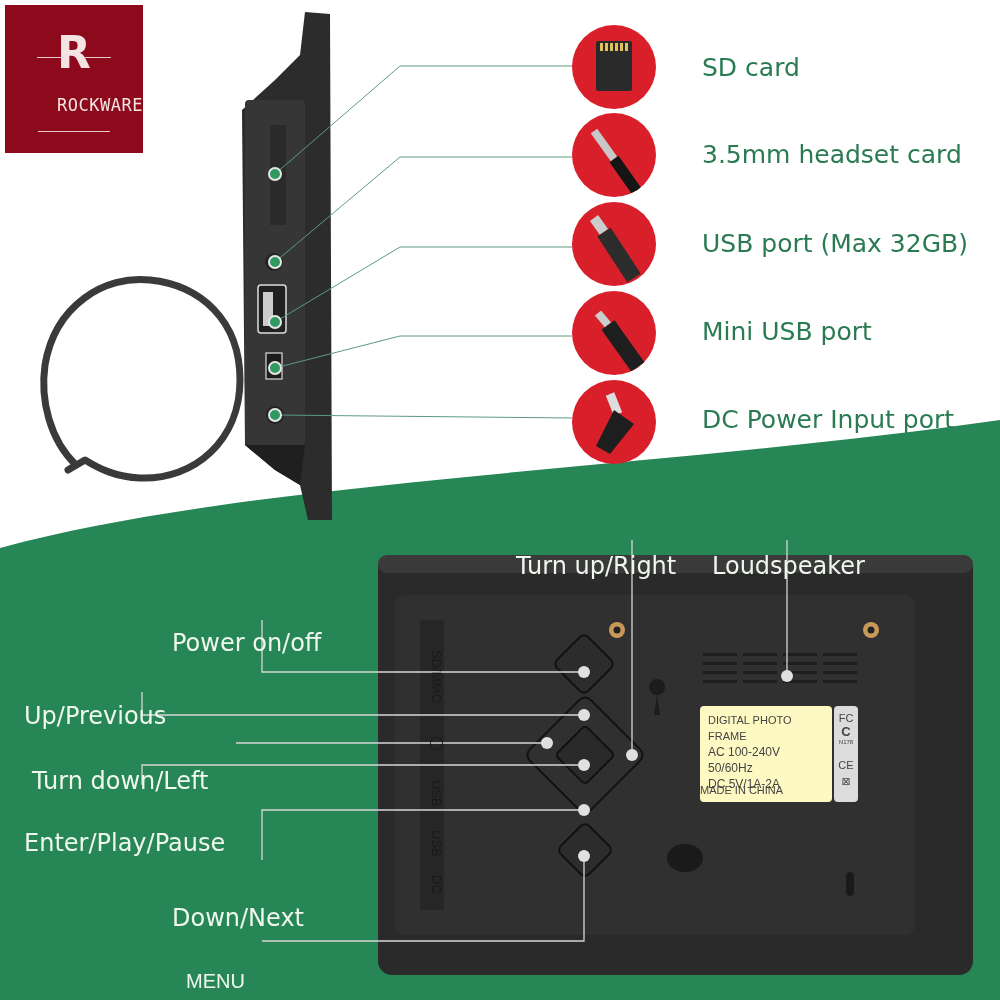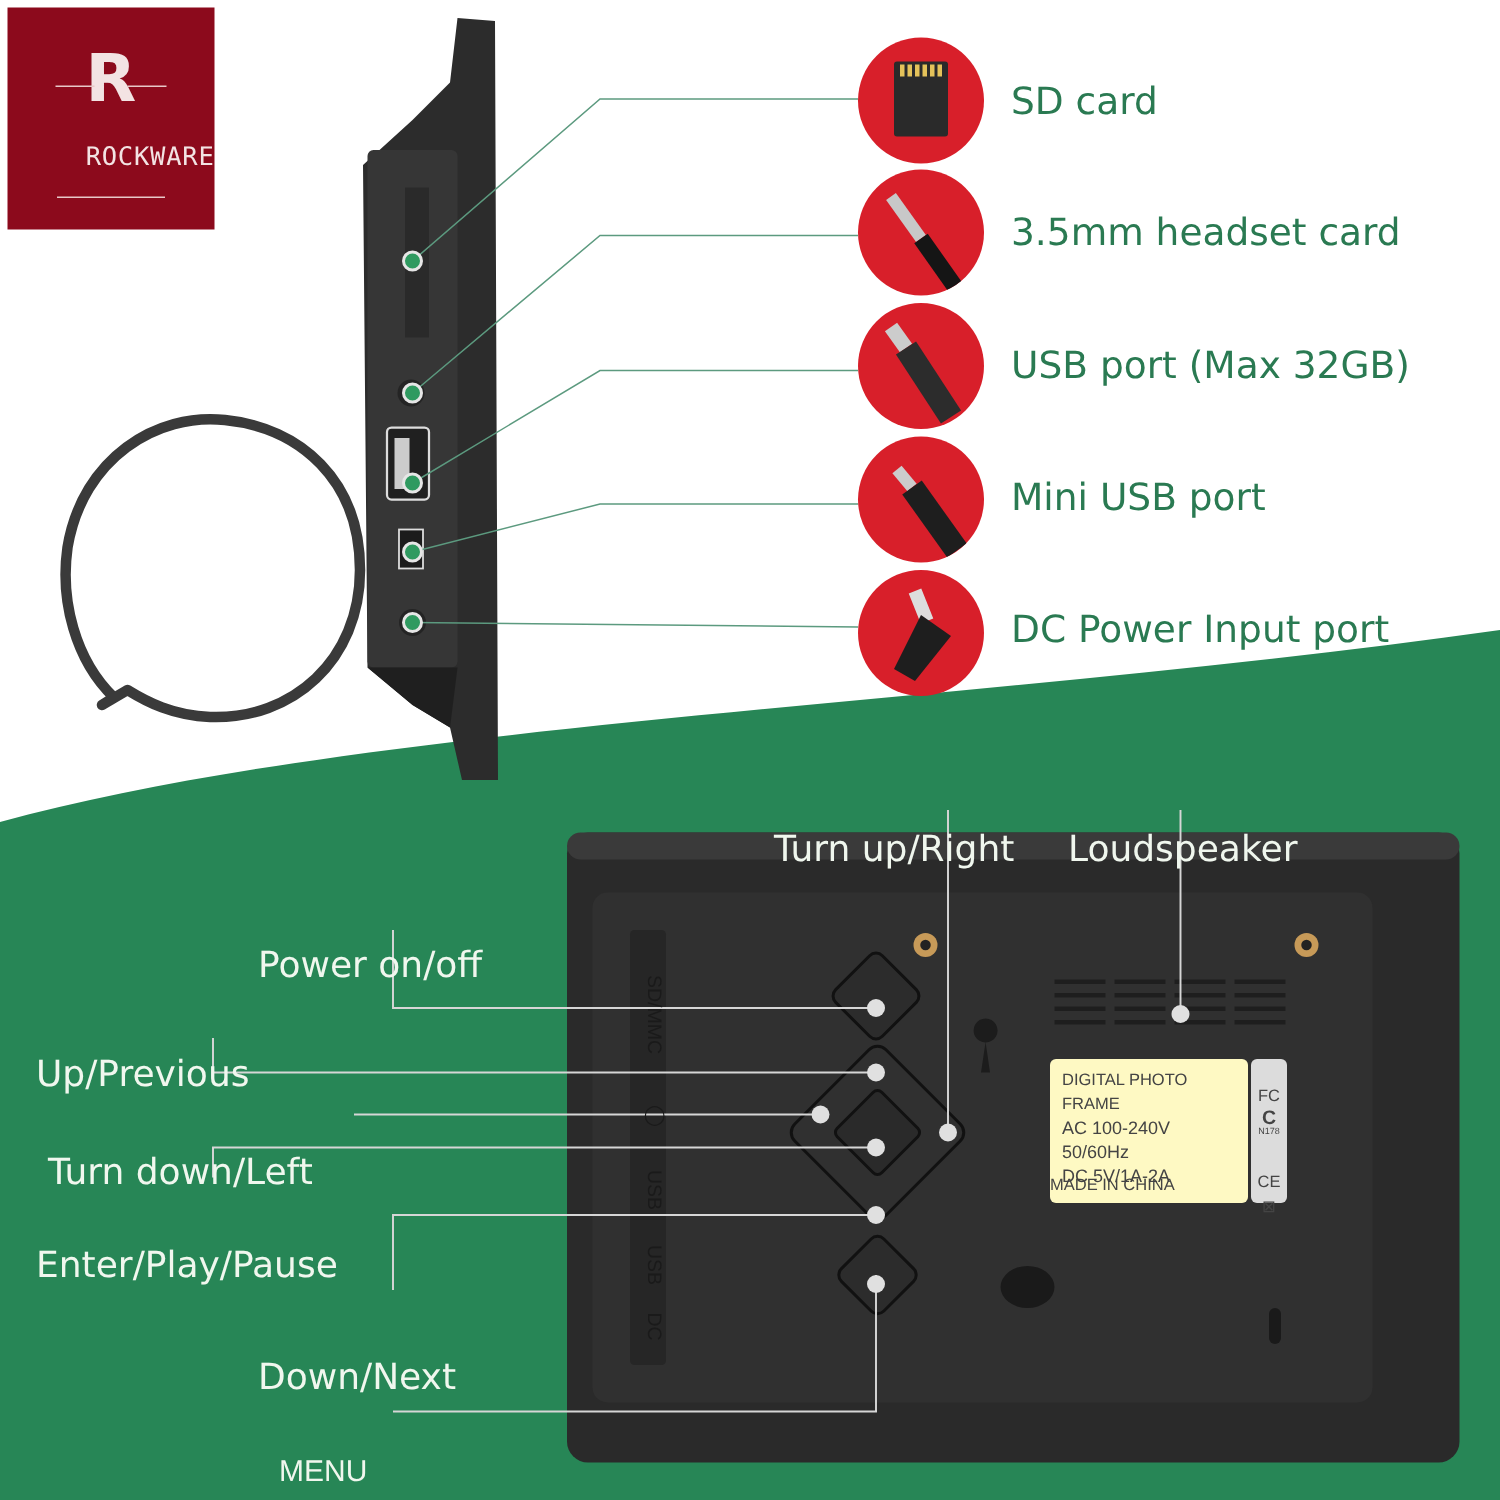--- a/index.html
+++ b/index.html
@@ -4,21 +4,21 @@
 <style>
   html,body{margin:0;padding:0;}
   body{width:1000px;height:1000px;position:relative;overflow:hidden;background:#fff;font-family:"Liberation Sans","DejaVu Sans",sans-serif;}
   .abs{position:absolute;}
   #bg-svg{position:absolute;left:0;top:0;width:1000px;height:1000px;}
   .logo{left:5px;top:5px;width:138px;height:148px;background:#8c0a1c;}
   .logo .r{position:absolute;left:0;right:0;top:26px;text-align:center;color:#f3e3e3;font-size:44px;font-weight:bold;font-family:"DejaVu Sans",sans-serif;line-height:1;}
   .logo .rl{position:absolute;top:52px;height:1px;background:#e8c8c8;width:26px;}
   .logo .name{position:absolute;left:0;right:0;top:90px;text-align:right;color:#f3e3e3;font-size:17px;font-family:"DejaVu Sans Mono",monospace;letter-spacing:0.5px;}
   .logo .bl{position:absolute;left:33px;right:33px;top:126px;height:1px;background:#e8c8c8;}
-  .port-label{color:#2a7a52;font-size:25px;font-family:"DejaVu Sans",sans-serif;white-space:nowrap;}
+  .port-label{color:#2a7a52;font-size:25px;font-family:"DejaVu Sans",sans-serif;white-space:nowrap;margin-left:28px;}
   .port-circle{width:84px;height:84px;border-radius:50%;background:#d81f2a;overflow:hidden;}
   .ctrl-label{color:#f0f7ee;font-size:24px;font-family:"DejaVu Sans",sans-serif;white-space:nowrap;margin-top:40px;}
   .ctrl-small{font-size:20px;font-family:"Liberation Sans",sans-serif;}
   .spec-label{left:700px;top:706px;width:132px;height:96px;background:#fef9c3;border-radius:4px;}
   .spec-label .txt{position:absolute;left:8px;top:6px;color:#444;font-size:12px;line-height:16px;font-family:"Liberation Sans",sans-serif;}
   .spec-label .made{position:absolute;left:0;width:105px;top:78px;color:#444;font-size:11px;}
   .spec-cert{left:834px;top:706px;width:24px;height:96px;background:#dcdcdc;border-radius:4px;color:#444;font-size:11px;text-align:center;}
   .side-txt{left:418px;top:625px;width:26px;height:280px;}
   .side-txt span{position:absolute;left:0;width:26px;color:#1a1a1a;font-size:13px;writing-mode:vertical-rl;font-family:"Liberation Sans",sans-serif;}
 </style>
@@ -191,18 +191,18 @@
 <div class="abs spec-label">
   <div class="txt">
     <div style="font-size:11px">DIGITAL PHOTO FRAME</div>
     <div>AC 100-240V</div>
     <div>50/60Hz</div>
     <div>DC 5V/1A-2A</div>
   </div>
   <div class="made">MADE IN CHINA</div>
 </div>
 <div class="abs spec-cert">
-  <div style="margin-top:19px;font-weight:normal">FC</div>
+  <div style="margin-top:6px;font-weight:normal">FC</div>
   <div style="font-weight:bold;font-size:13px">C</div>
   <div style="font-size:6px">N178</div>
-  <div style="margin-top:24px">CE</div>
+  <div style="margin-top:14px">CE</div>
   <div style="margin-top:4px">⊠</div>
 </div>
 
 </body></html>

